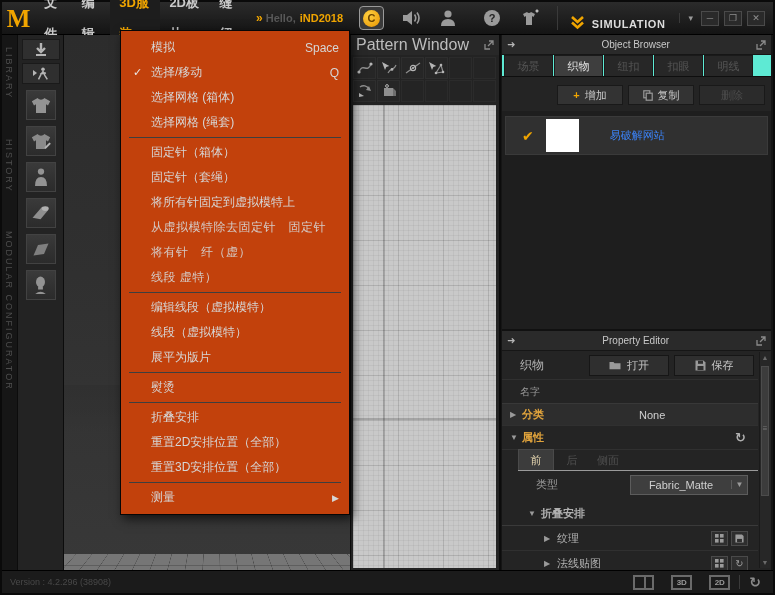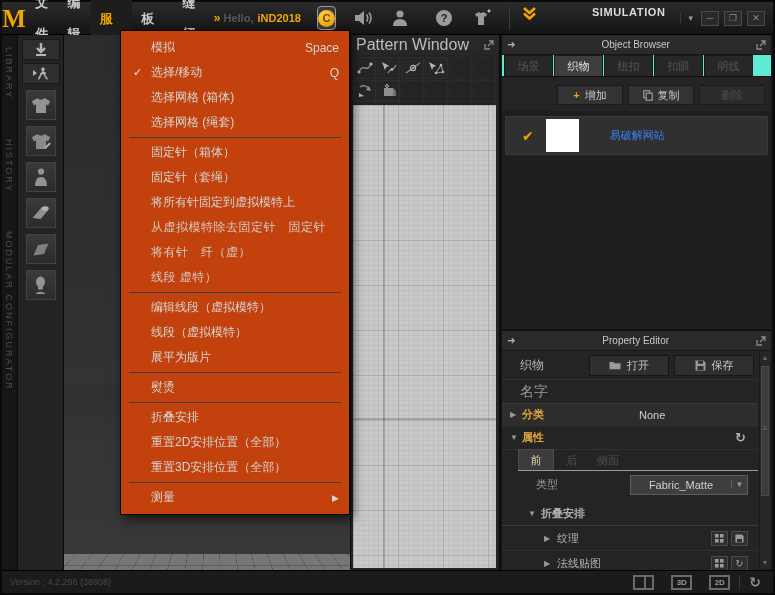--- a/index.html
+++ b/index.html
@@ -21,21 +21,21 @@
   .logo{ width:44px; text-align:center; color:#f0a500; font-size:25px; font-weight:bold; line-height:33px; font-family:"Liberation Serif","DejaVu Serif",serif; }
   .mitem{ padding:0 9px; font-size:13px; font-weight:bold; color:#c9c9c9; line-height:31px; cursor:default; }
   .mitem.active{ color:#f0a500; background:#1d1d1d; }
   .greet{ display:flex; align-items:center; margin-left:8px; font-size:11px; }
   .greet .chev{ color:#f0a500; font-weight:bold; margin-right:3px; font-size:12px;}
   .greet .hello{ color:#585858; font-weight:bold; margin-right:4px;}
   .greet .user{ color:#f0a500; font-weight:bold; }
   .coinbtn{ margin-left:16px; width:32px; height:24px; border:1px solid #9a9a9a; border-radius:4px; background:#3a3a3a; display:flex; align-items:center; justify-content:center; }
   .coin{ width:17px; height:17px; border-radius:50%; background:radial-gradient(circle at 35% 30%, #ffd040, #e89400); color:#6b4300; font-size:11px; font-weight:bold; text-align:center; line-height:17px; }
   .tico{ margin-left:18px; display:flex; align-items:center; justify-content:center; width:24px; height:24px; }
-  .simblock{ margin-left:16px; display:flex; align-items:flex-start; border-left:1px solid #3a3a3a; padding-left:12px; height:24px;gap:48px; }
+  .simblock{ margin-left:16px; display:flex; align-items:flex-end; border-left:1px solid #3a3a3a; padding-left:12px; height:24px; }
   .simlabel{ color:#dcdcdc; font-size:11px; font-weight:bold; letter-spacing:.6px; margin-left:7px; }
   .simcaret{ margin-left:14px; padding:0 8px; border-left:1px solid #3a3a3a; color:#9a9a9a; font-size:9px; }
   .winctl{ margin-left:auto; display:flex; gap:5px; padding-right:8px; }
   .winbtn{ width:18px; height:15px; border:1px solid #4a4a4a; background:#2a2a2a; color:#8f8f8f; font-size:9px; line-height:13px; text-align:center; }
 
   
   .vstrip{ position:absolute; left:0; top:33px; width:16px; bottom:23px; background:#161616; border-right:1px solid #0c0c0c; }
   .vlabel{ position:absolute; left:2px; writing-mode:vertical-rl; color:#4e4e4e; font-size:9px; letter-spacing:2px; white-space:nowrap; }
 
   
@@ -97,21 +97,21 @@
   .obitem .oname{ color:#3b82f6; font-size:11px; margin-left:31px; }
 
   
   .propeditor{ position:absolute; top:294px; left:0; right:0; bottom:0; border-top:2px solid #111; background:#242424; }
   .pbody{ position:absolute; top:20px; left:0; right:13px; bottom:0; }
   .prow{ display:flex; align-items:center; border-bottom:1px solid #303030; }
   .row-fabric{ height:29px; padding:0 4px 0 18px; }
   .row-fabric .flabel{ color:#b5b5b5; font-size:12px; flex:1; }
   .pbtn{ height:21px; width:80px; background:#2f2f2f; border:1px solid #161616; color:#c5c5c5; font-size:11px; display:flex; align-items:center; justify-content:center; gap:6px; margin-left:5px; }
   .row-name{ height:24px; padding-left:18px; border-bottom:1px solid #383838; }
-  .row-name .nlabel{ color:#9a9a9a; font-size:14px; }
+  .row-name .nlabel{ color:#9a9a9a; font-size:10px; }
   .row-cat{ height:22px; background:#2d2d2d; padding-left:8px; }
   .row-cat .arr{ color:#9a9a9a; font-size:8px; width:12px; }
   .row-cat .clabel{ color:#e0a33c; font-size:11px; font-weight:bold; }
   .row-cat .cval{ color:#cfcfcf; font-size:11px; margin-left:95px; }
   .row-props{ height:24px; padding-left:8px; }
   .row-props .arr{ color:#9a9a9a; font-size:8px; width:12px; }
   .row-props .plabel{ color:#e0a33c; font-size:11px; font-weight:bold; flex:1; }
   .row-props .refresh{ color:#b0b0b0; font-size:13px; font-weight:bold; margin-right:12px; }
   .stabs{ display:flex; height:21px; margin-left:16px; border-bottom:1px solid #9a9a9a; align-items:flex-end; }
   .stab{ width:36px; text-align:center; font-size:11px; color:#4f4f4f; line-height:20px; }

